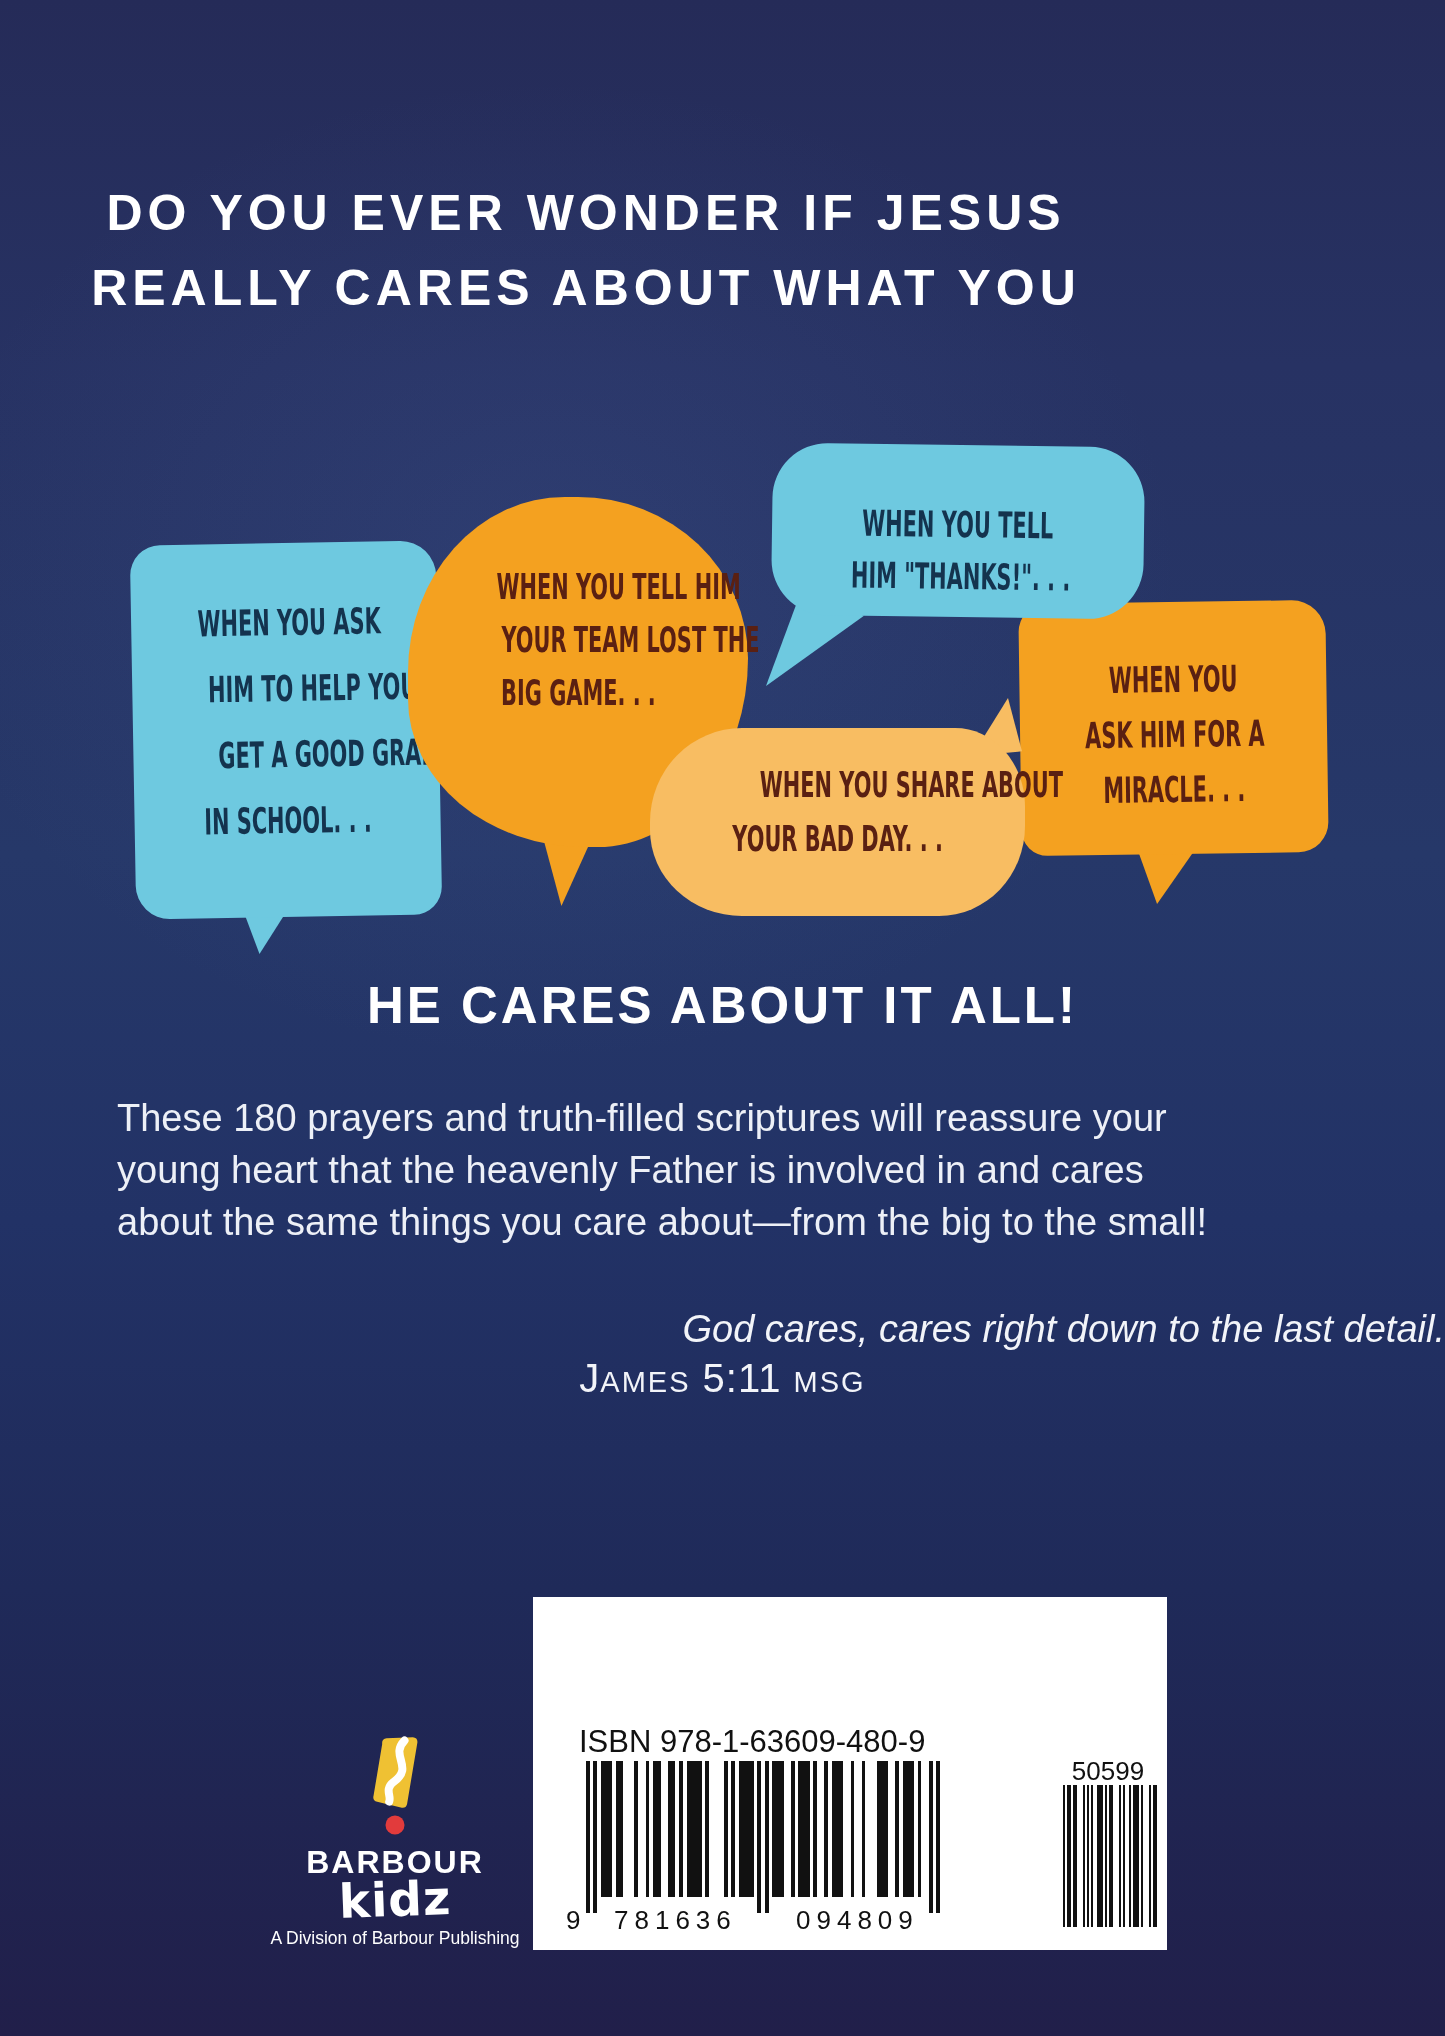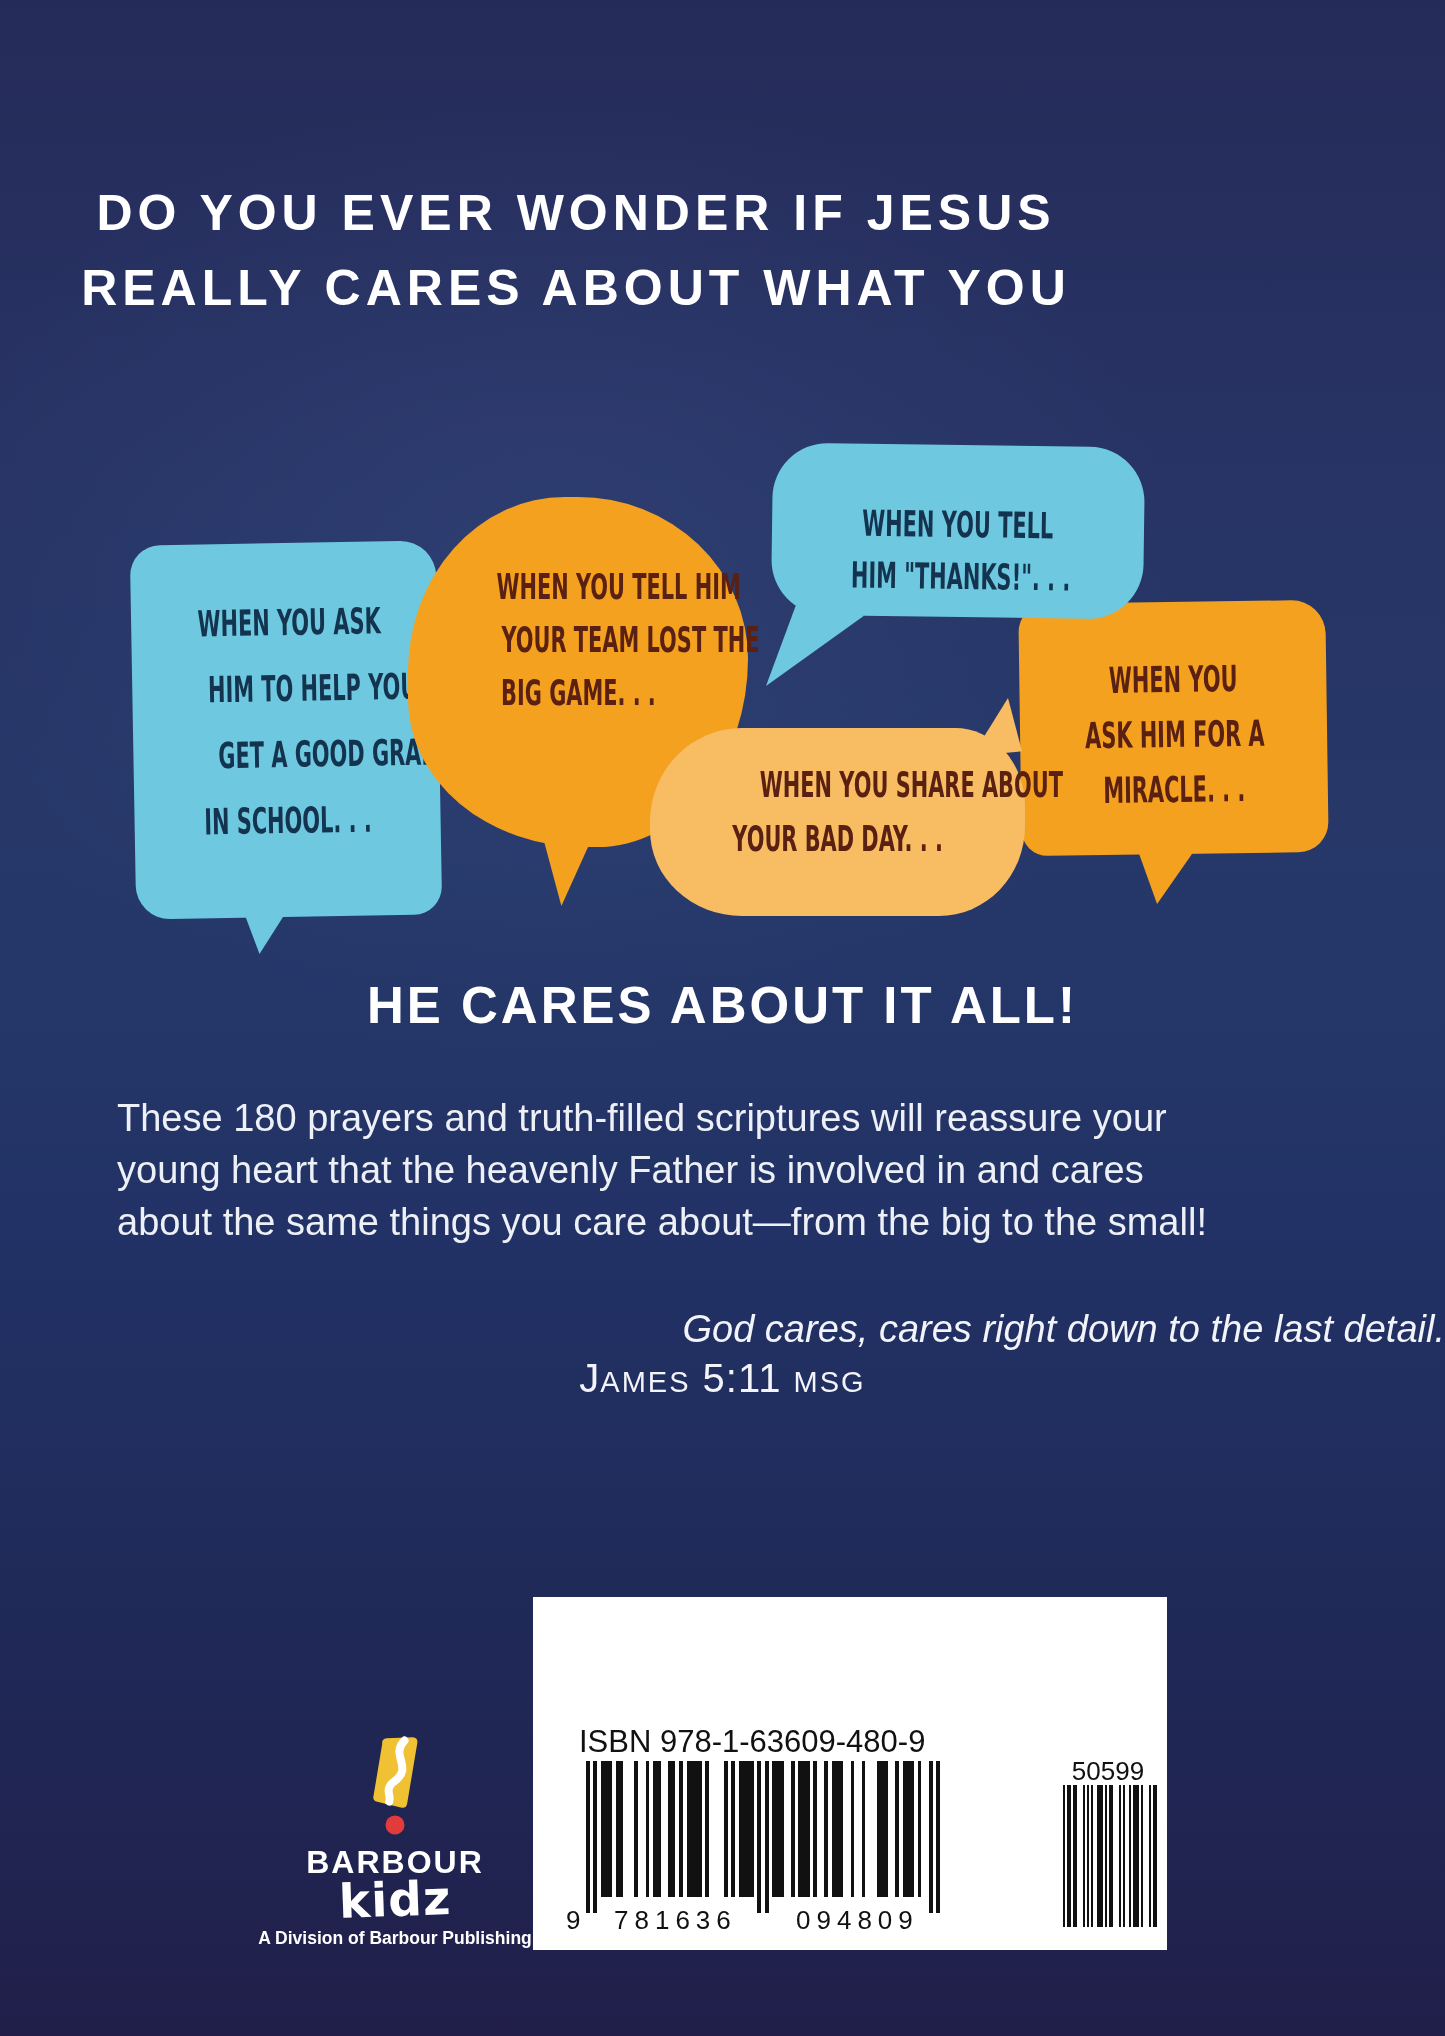--- a/index.html
+++ b/index.html
@@ -6,21 +6,21 @@
   .page{
     position:relative;width:1445px;height:2036px;overflow:hidden;
     font-family:"Liberation Sans",sans-serif;
     background:
       radial-gradient(ellipse 900px 700px at 38% 28%, rgba(80,105,170,0.18), rgba(0,0,0,0) 70%),
       linear-gradient(180deg,#252b58 0%,#273263 18%,#263869 42%,#223266 60%,#1f2a59 78%,#211f4a 100%);
   }
   .abs{position:absolute;}
   
   .heading{
-    left:0;top:176px;width:1152px;text-align:center;color:#ffffff;
+    left:10px;top:176px;width:1152px;text-align:center;color:#ffffff;
     font-weight:bold;font-size:50px;line-height:75px;letter-spacing:5px;
   }
   .subheading{
     left:0;top:976px;width:1445px;text-align:center;color:#ffffff;
     font-weight:bold;font-size:51px;letter-spacing:3px;
   }
   
   .bubble{box-sizing:border-box;text-align:center;}
   .bubble .bline{display:block;white-space:nowrap;}
   .bubble .bline span{
@@ -67,21 +67,21 @@
   .addon-label{left:1061px;top:1756px;width:94px;text-align:center;color:#111111;font-size:26px;z-index:2;}
   .digit{color:#111111;font-size:26px;z-index:3;letter-spacing:6px;}
   .digit-first{left:566px;top:1905px;letter-spacing:0;}
   .digit-g1{left:614px;top:1905px;}
   .digit-g2{left:796px;top:1905px;}
 
   
   .logo-icon{left:352px;top:1736px;}
   .logo-name{left:270px;top:1844px;width:250px;text-align:center;color:#ffffff;font-weight:bold;font-size:32px;letter-spacing:2px;}
   .logo-imprint{left:270px;top:1872px;width:250px;text-align:center;color:#ffffff;font-weight:bold;font-size:47px;font-family:"DejaVu Sans",sans-serif;transform:rotate(-2deg);letter-spacing:1px;}
-  .logo-division{left:250px;top:1928px;width:290px;text-align:center;color:#ffffff;font-size:17.5px;font-weight:bold;}
+  .logo-division{left:250px;top:1928px;width:290px;text-align:center;color:#ffffff;font-size:17.5px;font-weight:normal;}
 </style>
 </head>
 <body>
 
 <div class="page">
 
   <div class="abs heading">
     <div>DO YOU EVER WONDER IF JESUS</div>
     <div>REALLY CARES ABOUT WHAT YOU</div>
   </div>

